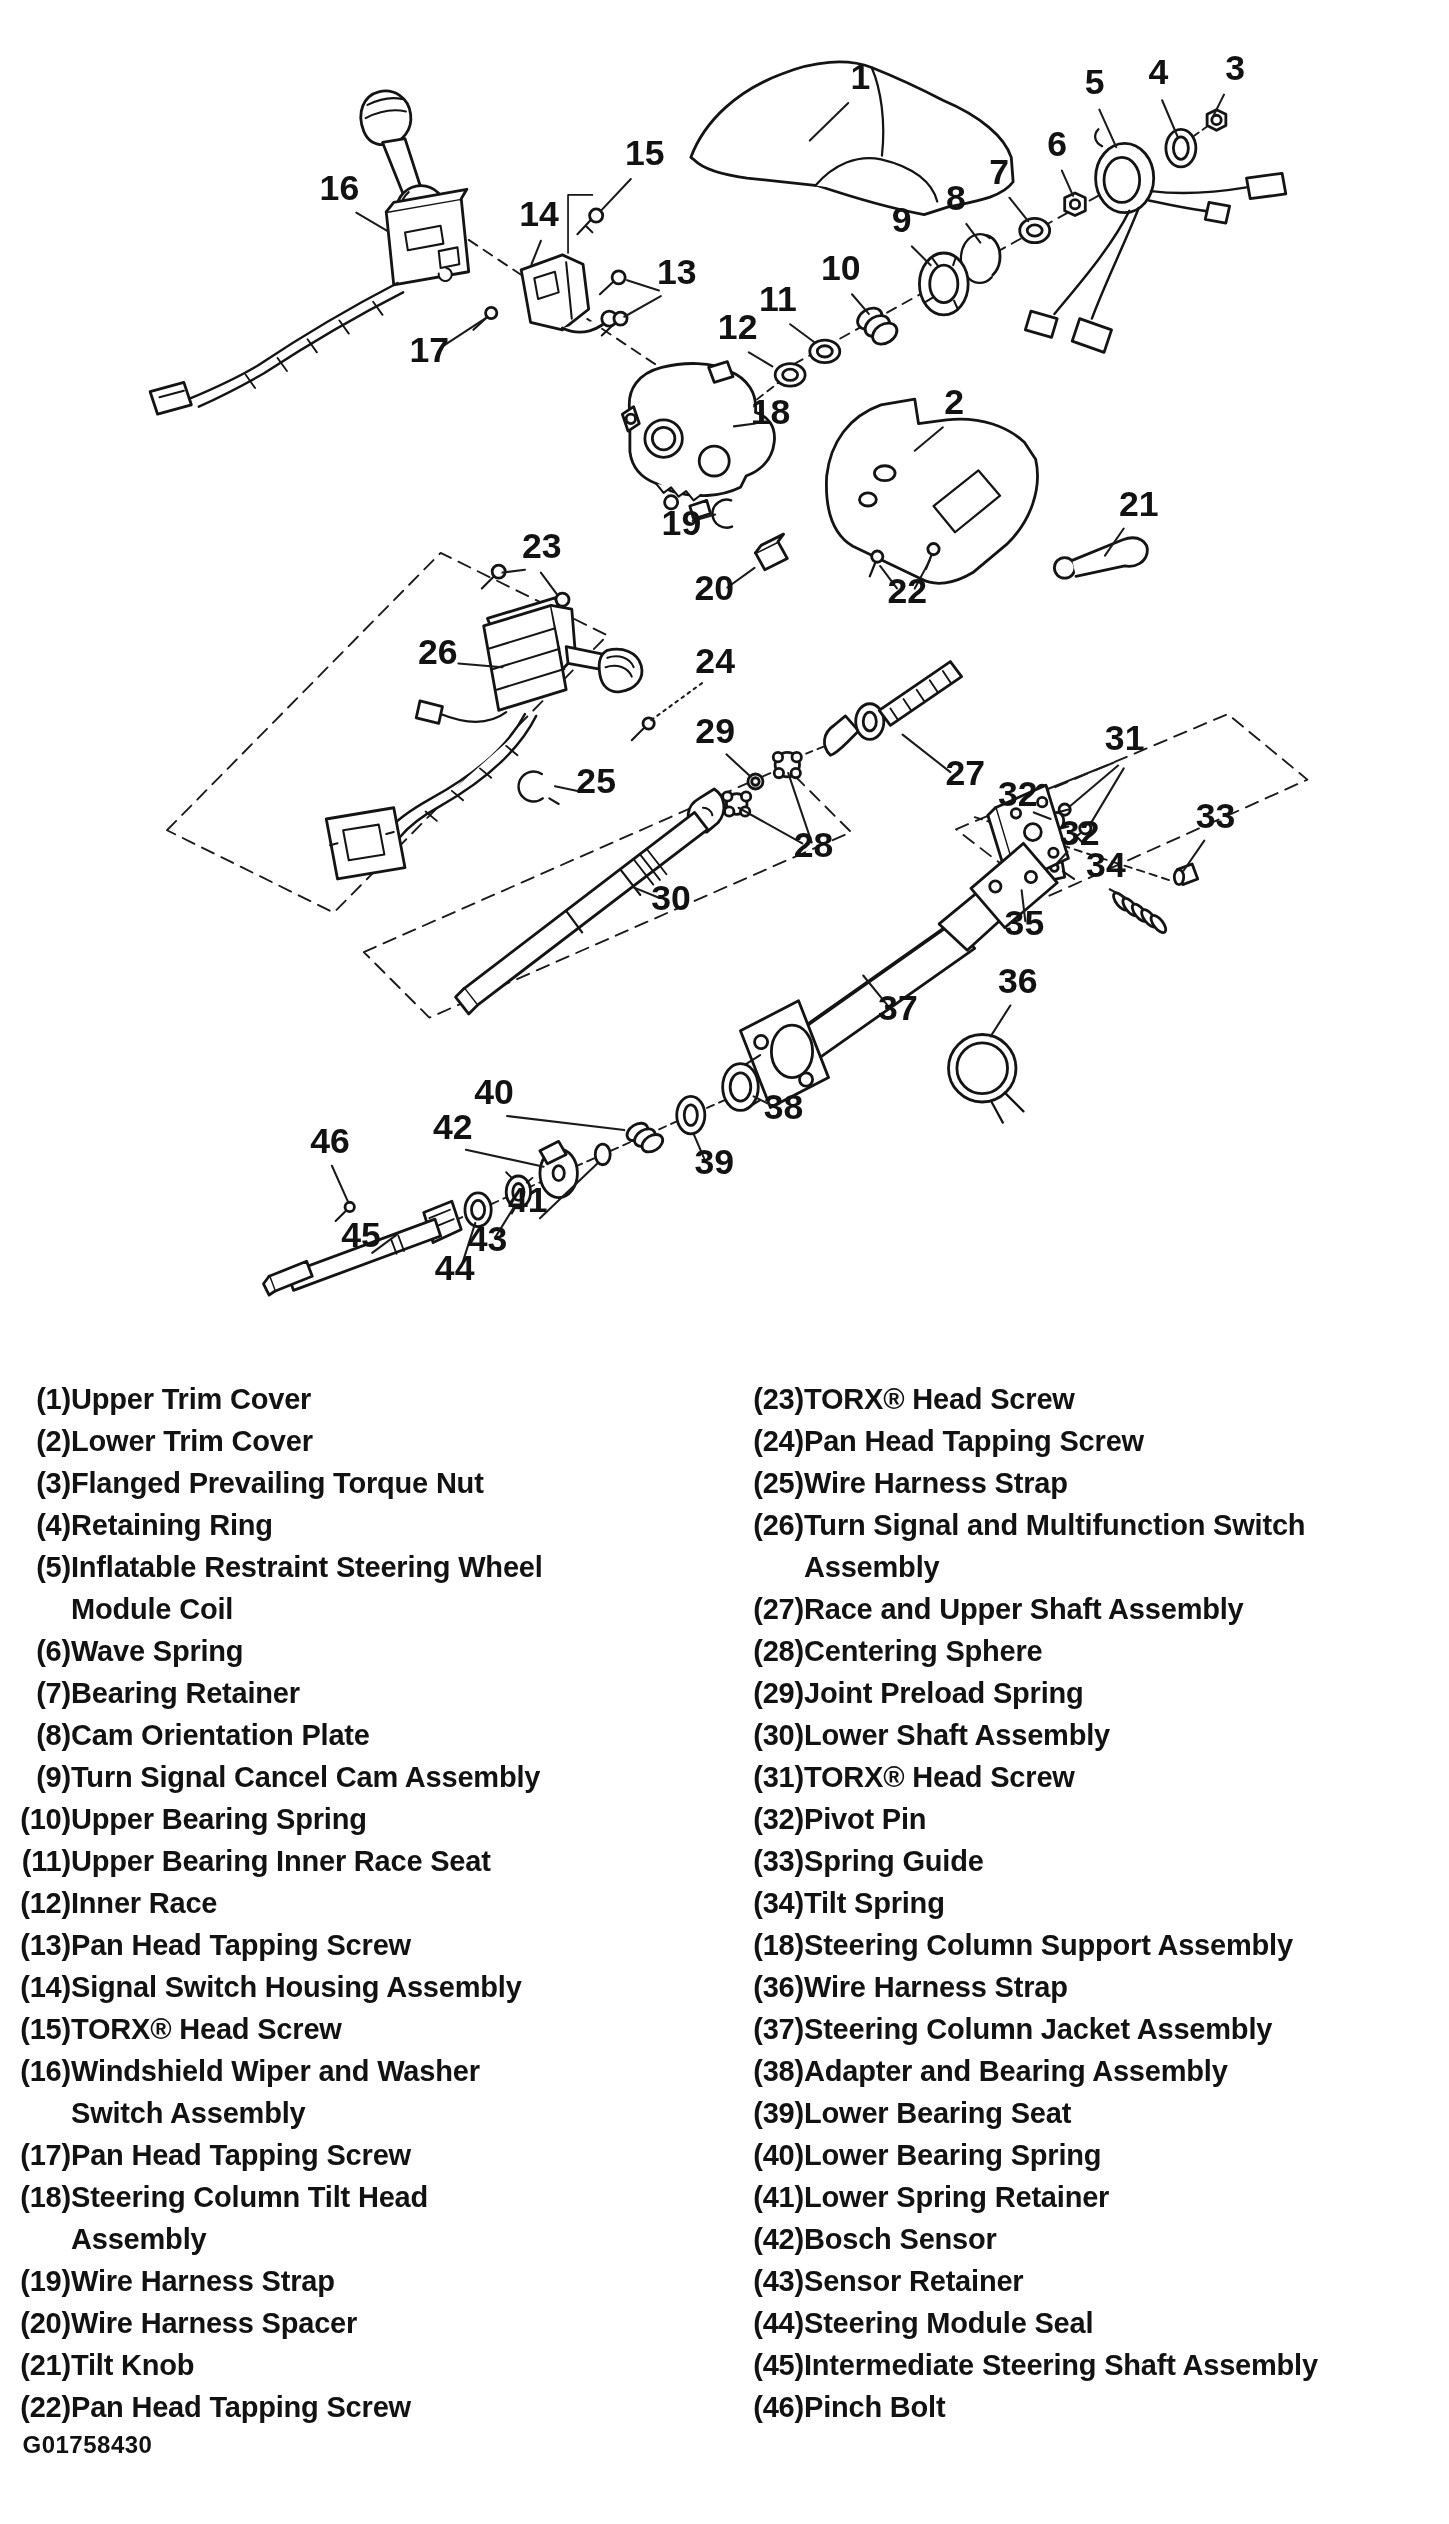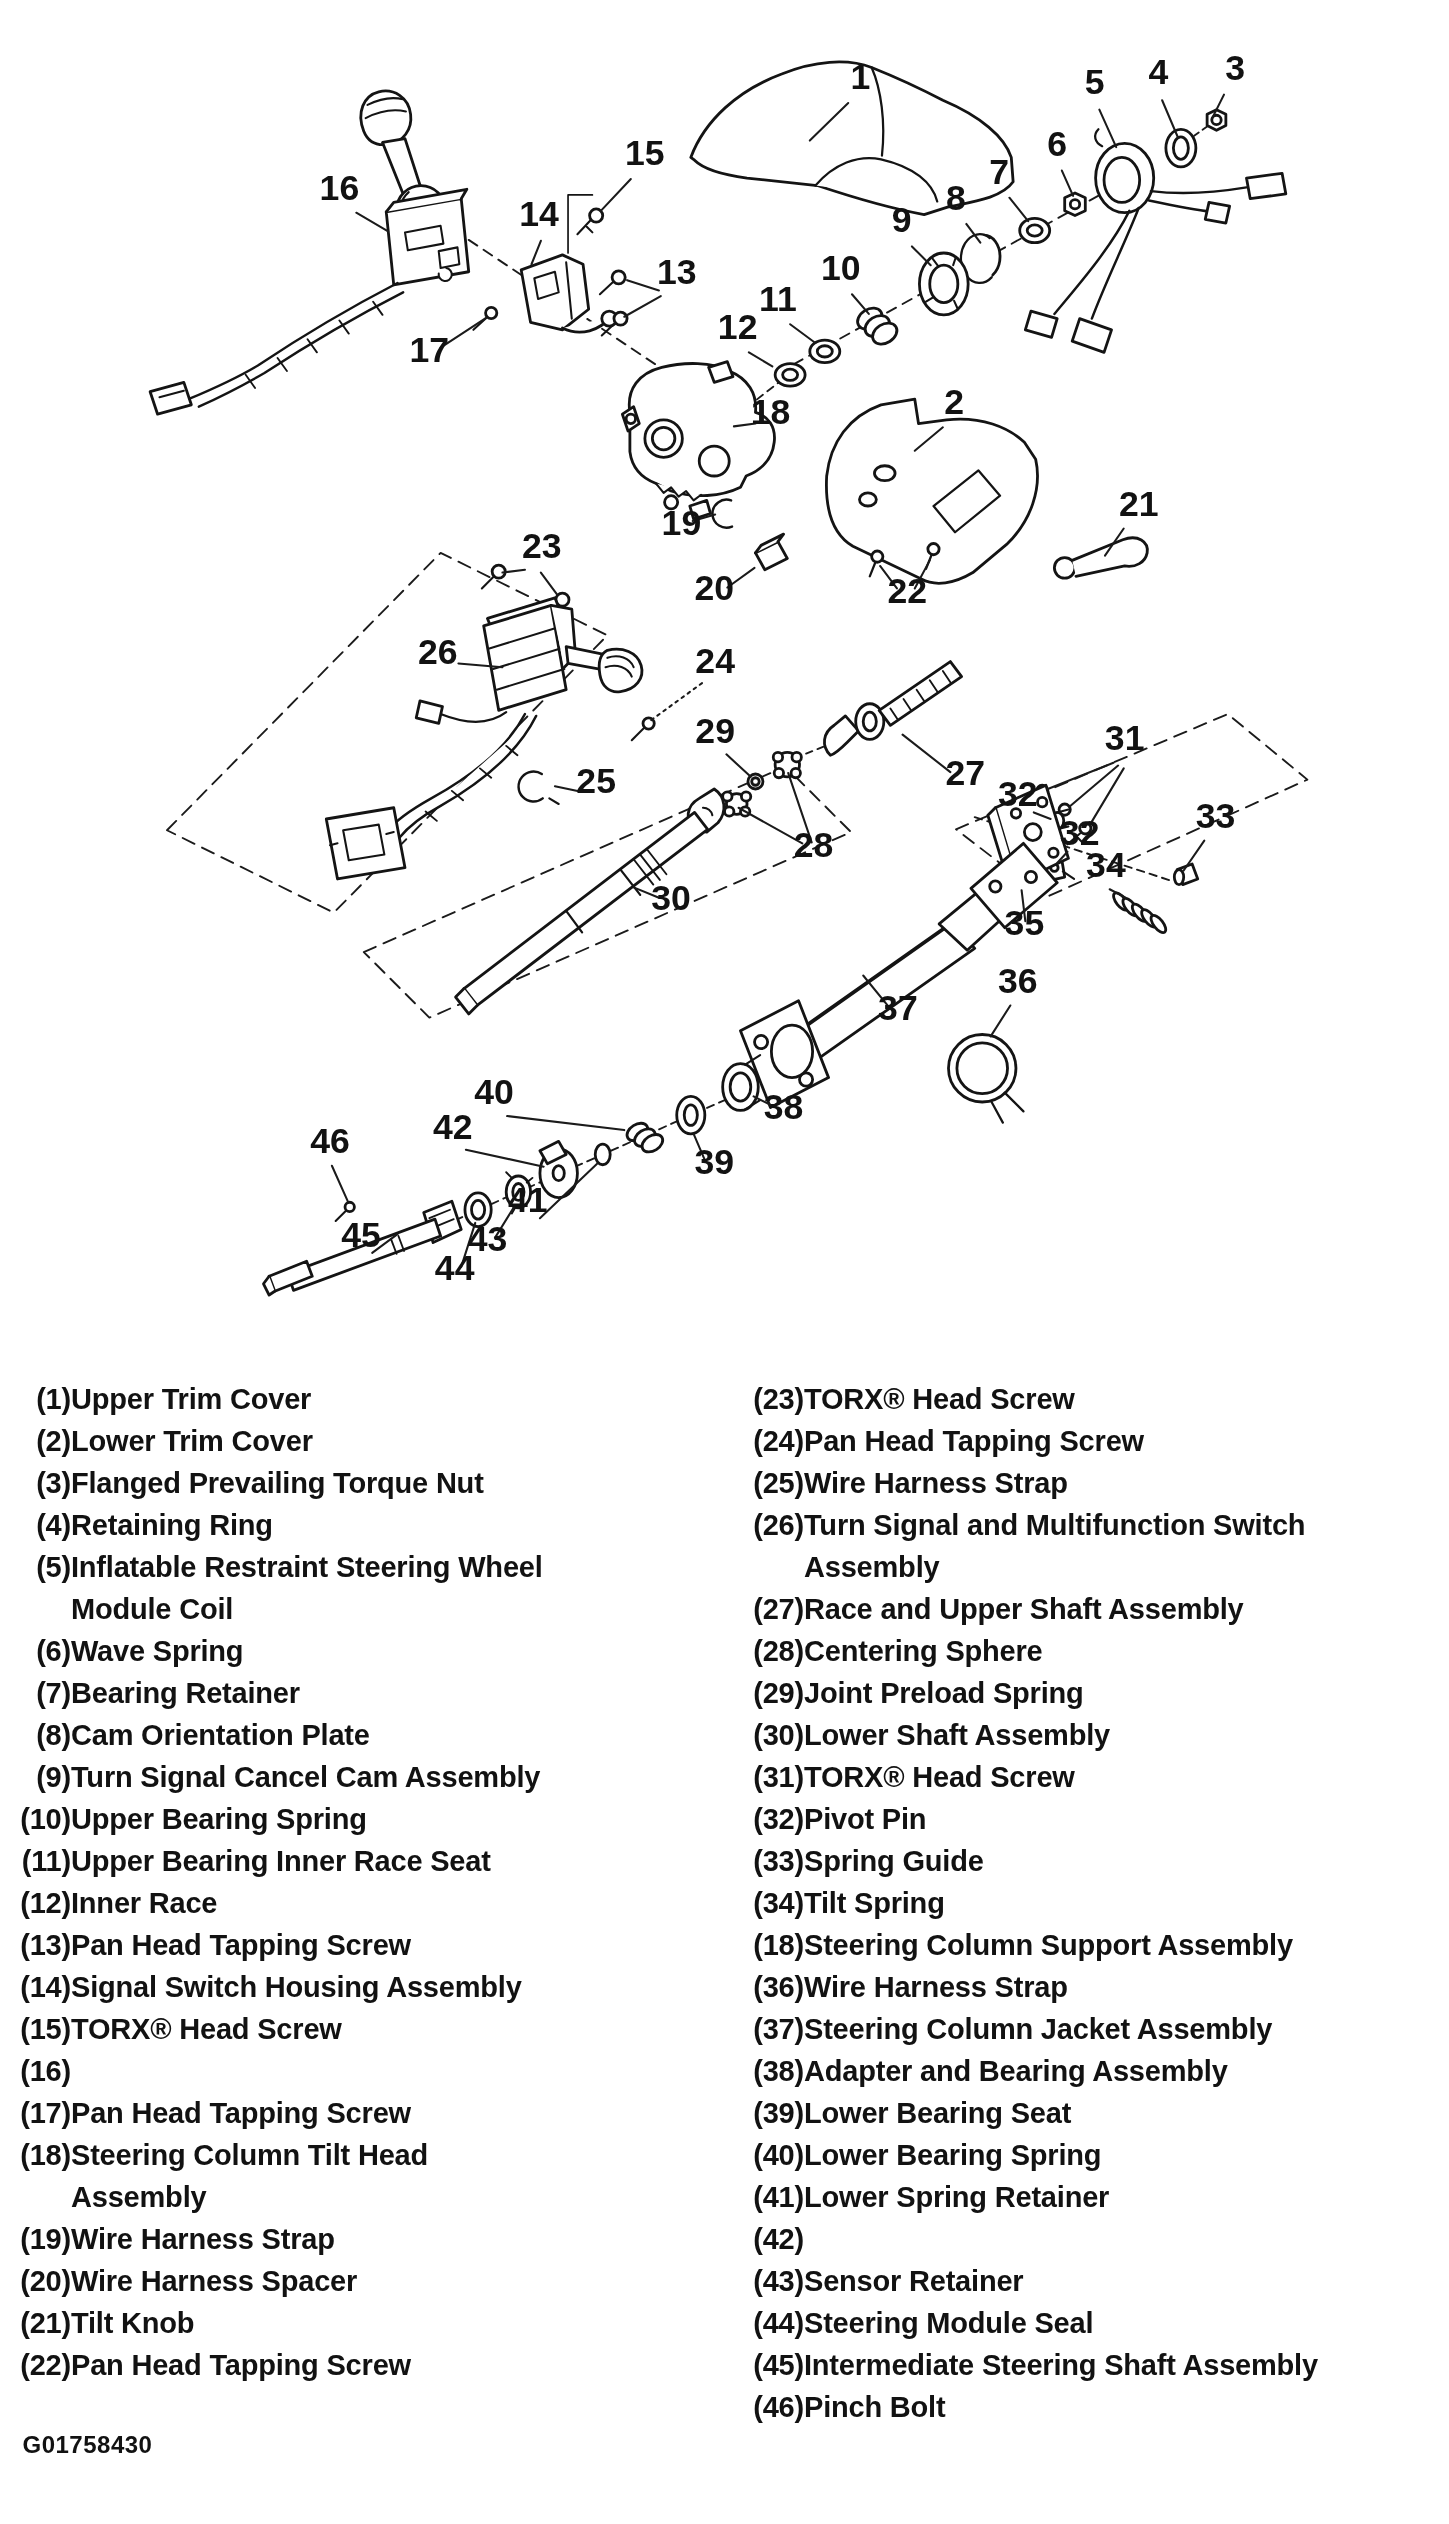--- a/index.html
+++ b/index.html
@@ -477,20 +477,21 @@
       <div class="row">
       <span class="num">(14)</span>
       <span class="lbl">Signal Switch Housing Assembly</span>
     </div>
       <div class="row">
       <span class="num">(15)</span>
       <span class="lbl">TORX® Head Screw</span>
     </div>
       <div class="row">
       <span class="num">(16)</span>
+      <span class="lbl">Windshield Wiper and Washer Switch Assembly</span>
     </div>
       <div class="row">
       <span class="num">(17)</span>
       <span class="lbl">Pan Head Tapping Screw</span>
     </div>
       <div class="row">
       <span class="num">(18)</span>
       <span class="lbl">Steering Column Tilt Head Assembly</span>
     </div>
       <div class="row">
@@ -583,20 +584,21 @@
       <div class="row">
       <span class="num">(40)</span>
       <span class="lbl">Lower Bearing Spring</span>
     </div>
       <div class="row">
       <span class="num">(41)</span>
       <span class="lbl">Lower Spring Retainer</span>
     </div>
       <div class="row">
       <span class="num">(42)</span>
+      <span class="lbl">Bosch Sensor</span>
     </div>
       <div class="row">
       <span class="num">(43)</span>
       <span class="lbl">Sensor Retainer</span>
     </div>
       <div class="row">
       <span class="num">(44)</span>
       <span class="lbl">Steering Module Seal</span>
     </div>
       <div class="row">

